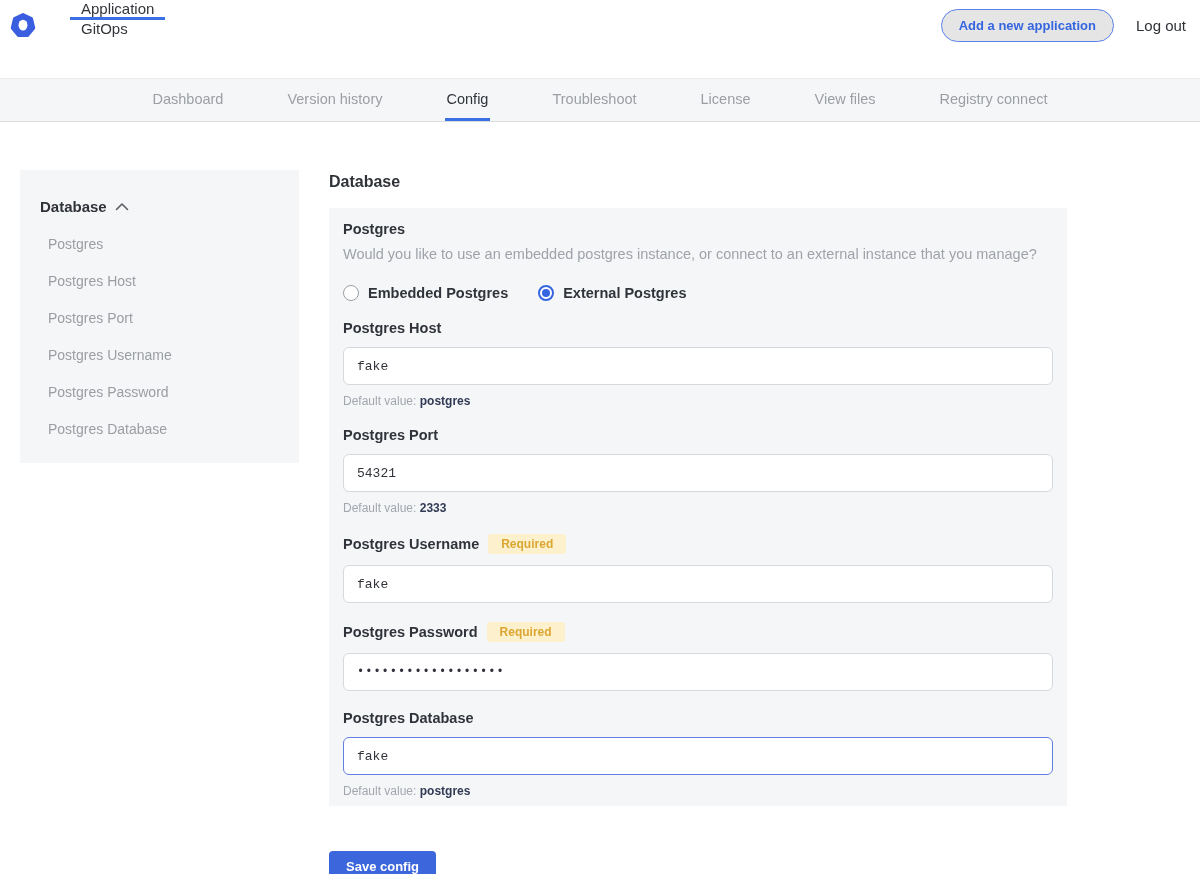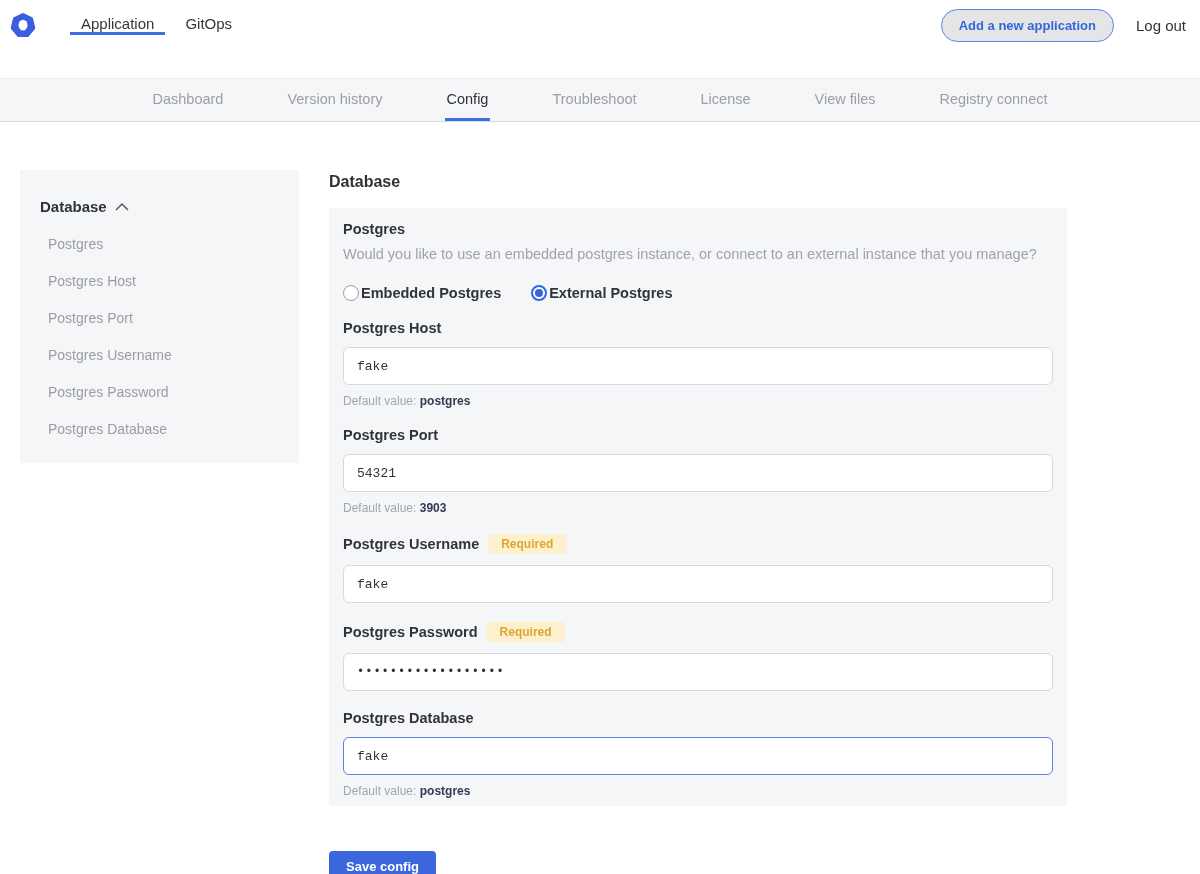--- a/index.html
+++ b/index.html
@@ -2,21 +2,21 @@
 <html><head>
 <meta charset="utf-8">
 <style>
   * { margin:0; padding:0; box-sizing:border-box; }
   html,body { width:1200px; height:874px; background:#ffffff; overflow:hidden;
     font-family:"Liberation Sans","DejaVu Sans",sans-serif; color:#32363b; }
 
   
   .topbar { height:50px; display:flex; align-items:stretch; background:#fff; padding:0 14px 0 10px; }
   .logo-btn { display:flex; align-items:center; margin-right:34px; cursor:pointer; }
-  .top-tabs { display:flex; align-items:center; }
+  .top-tabs { display:flex; align-items:flex-start;flex-direction:column; }
   .top-tab { display:flex; align-items:center; padding:0 11px; margin-right:9px; font-size:15px;
     color:#33373c; font-weight:500; border-bottom:3px solid transparent; cursor:pointer; }
   .top-tab.active { border-bottom-color:#3b6fe6; }
   .topbar-right { margin-left:auto; display:flex; align-items:center; gap:22px; }
   .pill-btn { border:1px solid #5b82ea; color:#3566e0; background:#e5e5e5; border-radius:999px;
     font-size:13px; font-weight:bold; padding:8px 17px; cursor:pointer;
     font-family:"Liberation Sans","DejaVu Sans",sans-serif; }
   .logout { font-size:15px; color:#2f3338; cursor:pointer; }
 
   
@@ -35,21 +35,21 @@
   .sidebar-item { margin-top:21px; font-size:14px; color:#9a9da2; cursor:pointer; }
 
   .main { margin-left:30px; width:738px; }
   .main-title { font-size:16px; font-weight:bold; color:#2f3338; margin-top:3px; }
 
   .card { margin-top:17px; background:#f5f6f8; padding:13px 14px 8px 14px; }
   .group-label { font-size:14.5px; font-weight:bold; color:#30343a; }
   .group-help { margin-top:9px; font-size:14.5px; color:#9fa3a9; }
 
   .radio-row { margin-top:23px; display:flex; gap:30px; }
-  .radio-option { display:flex; align-items:center; gap:2px; cursor:pointer; }
+  .radio-option { display:flex; align-items:center; gap:9px; cursor:pointer; }
   .radio-circle { width:16px; height:16px; border-radius:50%; border:1px solid #9aa0a6; background:#fff;
     display:inline-flex; align-items:center; justify-content:center; flex:0 0 auto; }
   .radio-circle.selected { border:2px solid #3566e0; }
   .radio-circle.selected::after { content:""; width:8px; height:8px; border-radius:50%; background:#3566e0; }
   .radio-label { font-size:14.5px; font-weight:bold; color:#30343a; }
 
   .field { margin-top:19px; }
   .field-label { font-size:14.5px; font-weight:bold; color:#30343a; display:flex; align-items:center; gap:9px; }
   .req-badge { background:#fdf0cd; color:#dba733; font-size:12px; font-weight:bold;
     padding:3px 13px; border-radius:3px; }
@@ -145,21 +145,21 @@
           <span>Default value:</span>
           <b>postgres</b>
         </div>
       </div>
 
       <div class="field">
         <div class="field-label">Postgres Port</div>
         <input class="text-input" type="text" value="54321" style="">
         <div class="default-hint">
           <span>Default value:</span>
-          <b>3903</b>
+          <b>2333</b>
         </div>
       </div>
 
       <div class="field">
         <div class="field-label">
           <span>Postgres Username</span>
           <span class="req-badge">Required</span>
         </div>
         <input class="text-input" type="text" value="fake" style="">
       </div>

